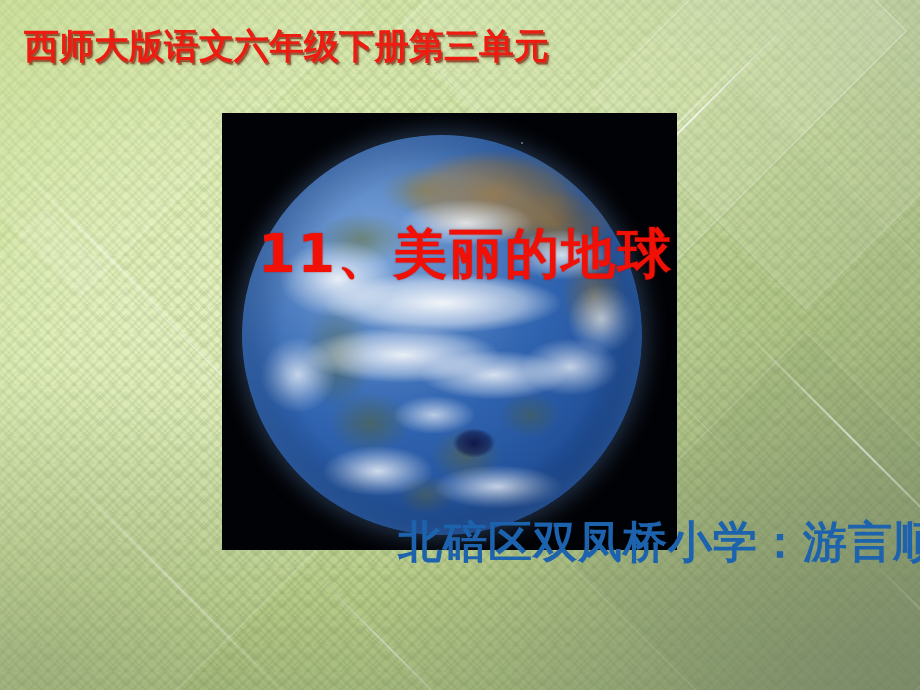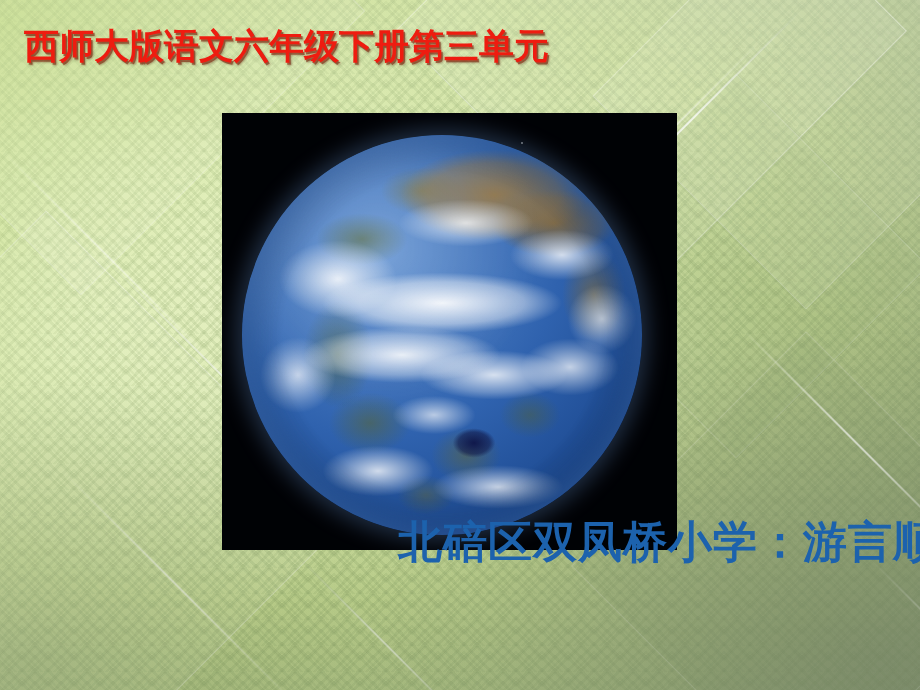--- a/index.html
+++ b/index.html
@@ -271,16 +271,17 @@
     <div class="stars"></div>
     <div class="globe">
       <div class="globe-land"></div>
       <div class="globe-clouds"></div>
       <div class="globe-dark"></div>
       <div class="globe-shade"></div>
       <div class="globe-limb"></div>
     </div>
   </div>
 
+  <div class="main-title">11、美丽的地球</div>
 
   <div class="author-line">北碚区双凤桥小学：游言顺</div>
 
 </div>
 
 </body></html>

